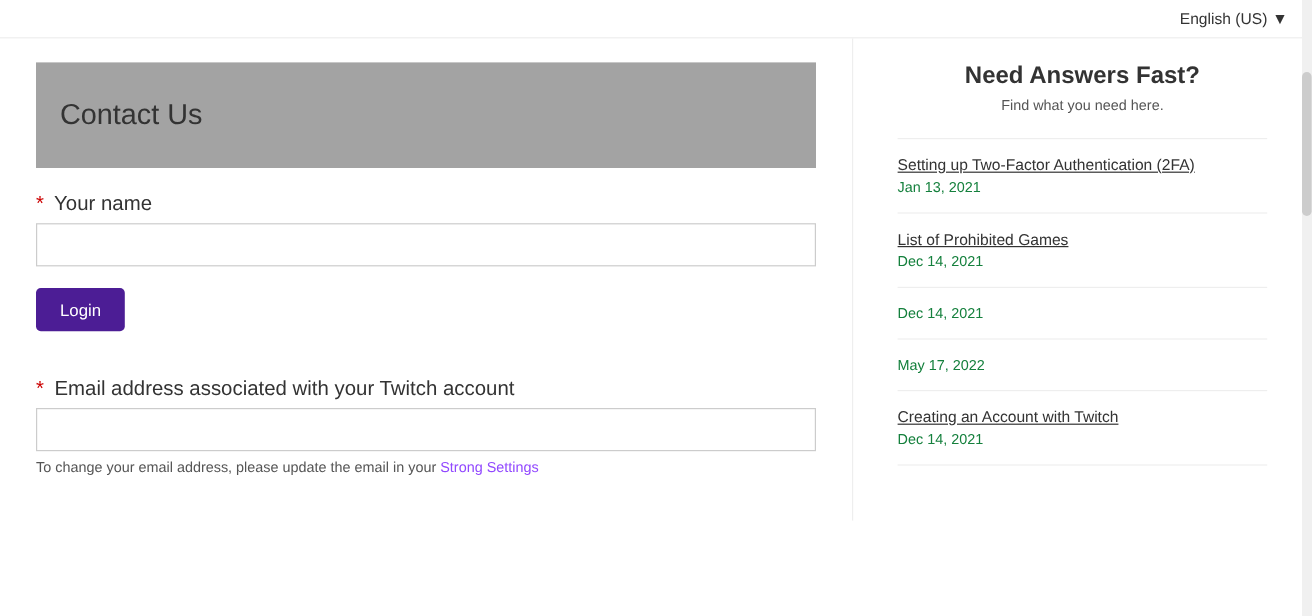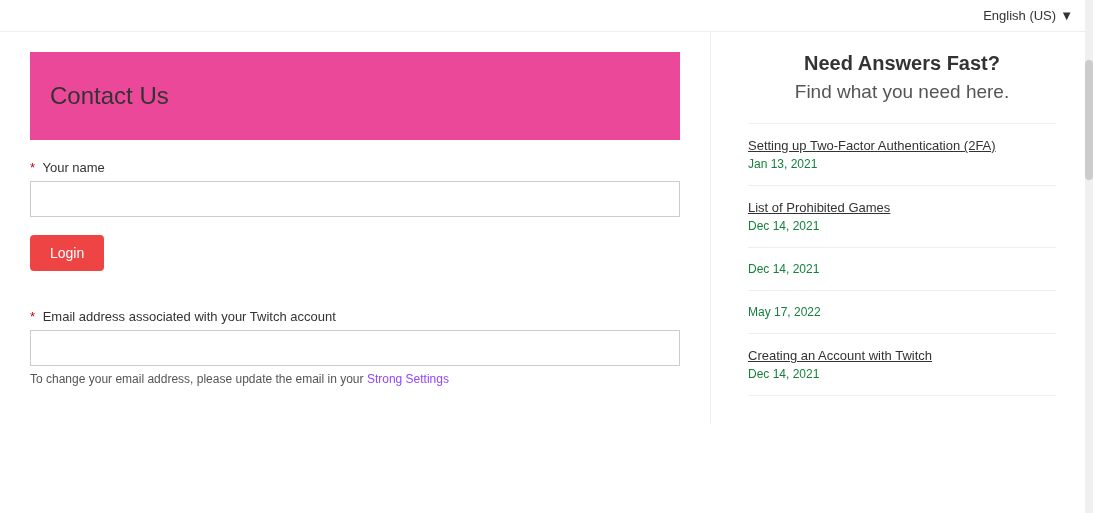--- a/index.html
+++ b/index.html
@@ -29,53 +29,53 @@
     .main-content {
       display: flex;
       padding: 0;
     }
     .left-panel {
       flex: 0 0 710px;
       max-width: 710px;
       padding: 20px 30px;
     }
     .contact-header {
-      background: #ec4899;
+      background: #a3a3a3;
       padding: 30px 20px;
       margin-bottom: 20px;
     }
     .contact-header h1 {
       font-size: 24px;
       font-weight: normal;
       color: #333;
     }
     .form-group {
       margin-bottom: 18px;
     }
     .form-label {
       display: block;
       margin-bottom: 6px;
-      font-size: 13px;
+      font-size: 17px;
       color: #333;
     }
     .required-star {
       color: #c00;
       margin-right: 4px;
     }
     .form-input {
       width: 100%;
       height: 36px;
       border: 1px solid #ccc;
       padding: 6px 10px;
       font-size: 13px;
       outline: none;
       color: #333;
     }
     .login-btn {
-      background: #ef4444;
+      background: #4c1d95;
       color: #fff;
       border: none;
       padding: 10px 20px;
       font-size: 14px;
       cursor: pointer;
       border-radius: 4px;
       margin-bottom: 20px;
     }
     .helper-text {
       font-size: 12px;
@@ -93,21 +93,21 @@
     }
     .right-panel h2 {
       font-size: 20px;
       font-weight: bold;
       color: #333;
       text-align: center;
       margin-bottom: 6px;
     }
     .right-panel .subtitle {
       text-align: center;
-      font-size: 19px;
+      font-size: 12px;
       color: #555;
       margin-bottom: 20px;
     }
     .article-item {
       padding: 14px 0;
       border-bottom: 1px solid #eee;
     }
     .article-item:first-of-type {
       border-top: 1px solid #eee;
     }

